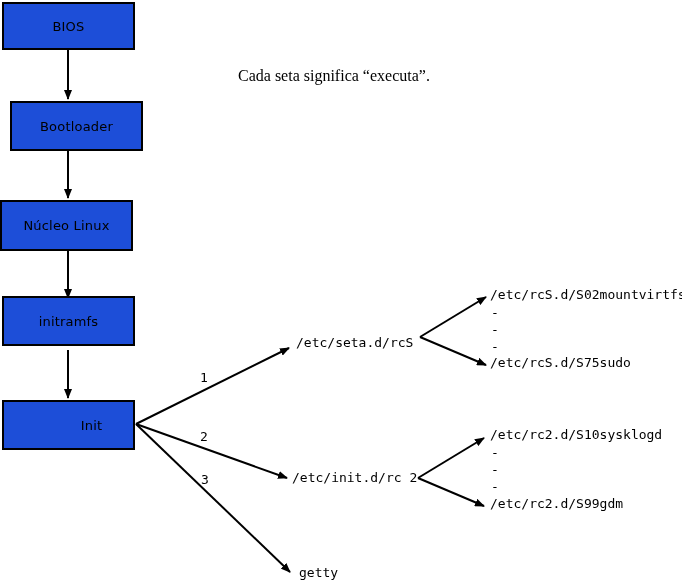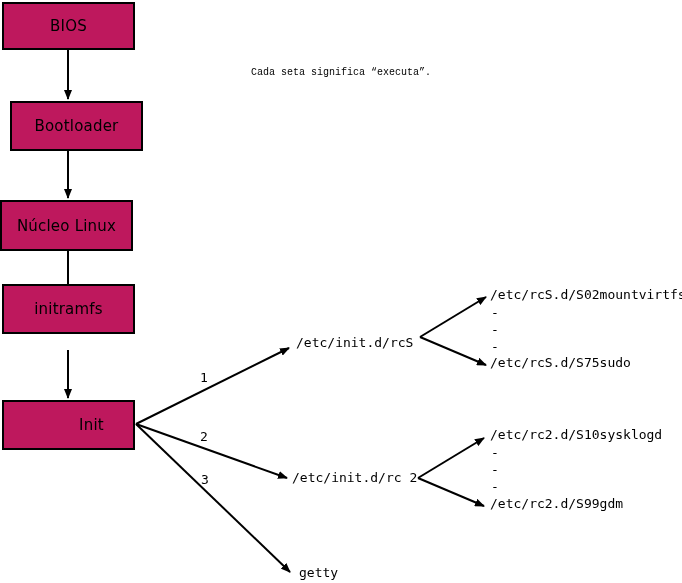--- a/index.html
+++ b/index.html
@@ -21,52 +21,51 @@
     position: absolute;
     left: 0;
     top: 0;
     width: 682px;
     height: 583px;
   }
   .node-box {
     position: absolute;
     box-sizing: border-box;
     border: 2px solid #000000;
-    background: #be185d;
+    background: #1d4ed8;
     display: flex;
     align-items: center;
     justify-content: center;
     font-family: "DejaVu Sans", sans-serif;
-    font-size: 15px;
+    font-size: 13px;
     color: #000000;
     letter-spacing: 0.2px;
   }
   .mono-label {
     position: absolute;
     font-family: "DejaVu Sans Mono", monospace;
     font-size: 13px;
     color: #000000;
     white-space: pre;
     line-height: 1;
   }
   .branch-num {
     position: absolute;
     font-family: "DejaVu Sans Mono", monospace;
     font-size: 13px;
     color: #000000;
     line-height: 1;
   }
   .caption {
     position: absolute;
-    font-family: Liberation Mono, monospace;
-    font-size: 10px;
+    font-family: Liberation Serif, serif;
+    font-size: 16px;
     color: #000000;
     white-space: pre;
     line-height: 1;
-    margin-left: 13px;
   }
   .dash-mark {
     position: absolute;
     font-family: "DejaVu Sans Mono", monospace;
     font-size: 13px;
     color: #000000;
     line-height: 1;
   }
 </style>
 </head>
@@ -124,35 +123,35 @@
   </div>
 
   <div class="node-box" style="left:2px;  top:101px; width:133px; height:50px;margin-left:8px;">
     <span>Bootloader</span>
   </div>
 
   <div class="node-box" style="left:0;  top:200px; width:133px; height:51px;align-items:center;">
     <span>Núcleo Linux</span>
   </div>
 
-  <div class="node-box" style="left:2px;  top:284px; width:133px; height:50px;">
+  <div class="node-box" style="left:2px;  top:296px; width:133px; height:50px;">
     <span>initramfs</span>
   </div>
 
   <div class="node-box" style="left:2px;  top:400px; width:133px; height:50px;padding-left:46px;">
     <span>Init</span>
   </div>
 
   <div class="caption" style="left:238px; top:68px;">Cada seta significa “executa”.</div>
 
   <div class="branch-num" style="left:200px; top:371px;">1</div>
   <div class="branch-num" style="left:200px; top:430px;">2</div>
   <div class="branch-num" style="left:201px; top:473px;">3</div>
 
-  <div class="mono-label" style="left:296px; top:336px;">/etc/init.d/rcS</div>
+  <div class="mono-label" style="left:296px; top:336px;">/etc/seta.d/rcS</div>
   <div class="mono-label" style="left:292px; top:471px;">/etc/init.d/rc 2</div>
   <div class="mono-label" style="left:299px; top:566px;text-align:center;">getty</div>
 
   <div class="mono-label" style="left:490px; top:288px;">/etc/rcS.d/S02mountvirtfs</div>
   <div class="dash-mark" style="left:491px; top:306px;">-</div>
   <div class="dash-mark" style="left:491px; top:323px;">-</div>
   <div class="dash-mark" style="left:491px; top:340px;">-</div>
   <div class="mono-label" style="left:490px; top:356px;">/etc/rcS.d/S75sudo</div>
 
   <div class="mono-label" style="left:490px; top:428px;">/etc/rc2.d/S10sysklogd</div>

